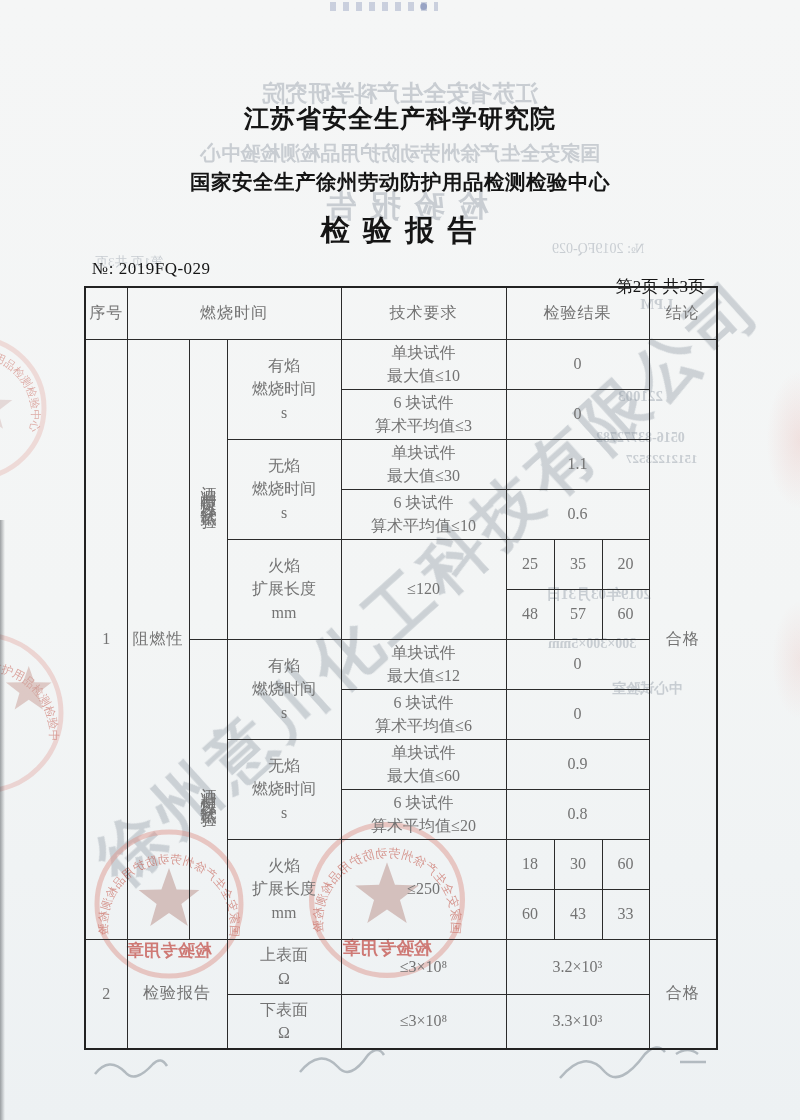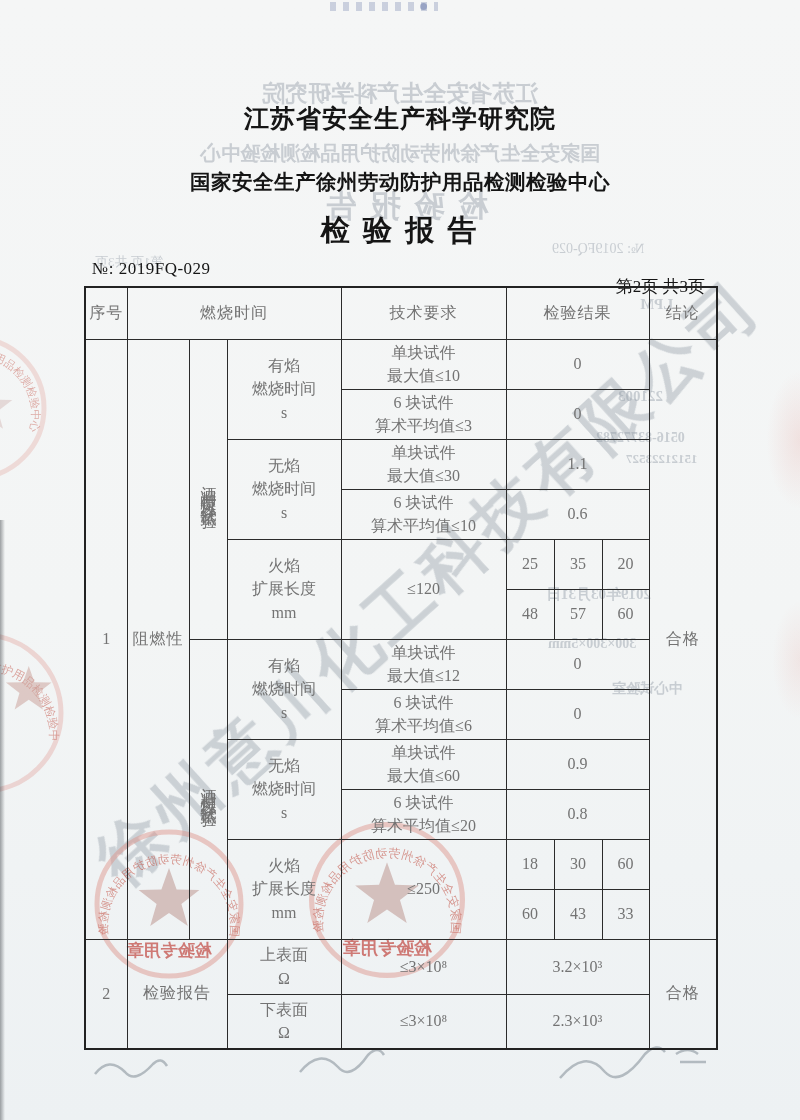--- a/index.html
+++ b/index.html
@@ -271,21 +271,21 @@
         <td class="pre">上表面
 Ω</td>
         <td>≤3×10⁸</td>
         <td colspan="3" class="val">3.2×10³</td>
         <td rowspan="2" class="concl">合格</td>
       </tr>
       <tr class="tall">
         <td class="pre">下表面
 Ω</td>
         <td>≤3×10⁸</td>
-        <td colspan="3" class="val">2.3×10³</td>
+        <td colspan="3" class="val">3.3×10³</td>
       </tr>
     </tbody>
   </table>
 </div>
 
 <div class="layer fx-layer">
   <div class="edge-left"></div>
   <div class="edge-pink1"></div>
   <div class="edge-pink2"></div>
   <div class="top-art"></div>

